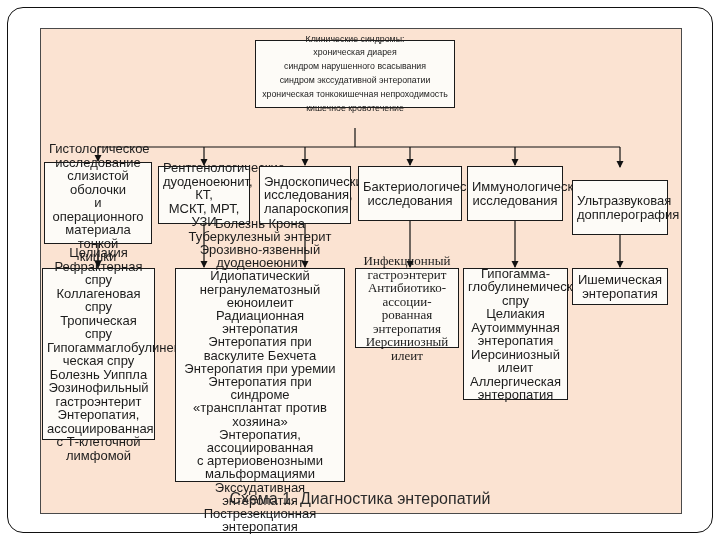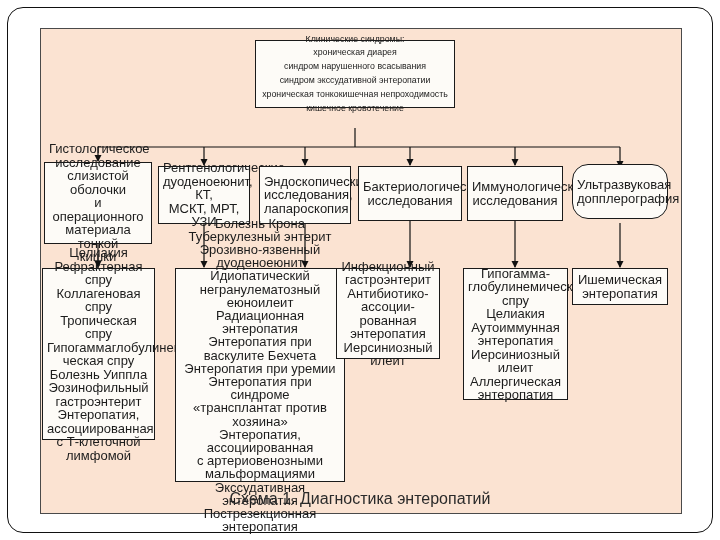--- a/index.html
+++ b/index.html
@@ -22,24 +22,24 @@
     color:#1c1c1c;text-align:center;box-sizing:border-box;padding:3px 4px;
   }
   .box span{white-space:pre-line;display:block;width:100%;}
   .txt{font-size:13px;line-height:13.5px;}
   .root{left:255px;top:40px;width:200px;height:68px;font-size:8.8px;line-height:13.8px;}
   .m1{left:44px; top:162px;width:108px;height:82px;}
   .m2{left:158px;top:166px;width:92px; height:58px;}
   .m3{left:259px;top:166px;width:92px; height:58px;}
   .m4{left:358px;top:166px;width:104px;height:55px;}
   .m5{left:467px;top:166px;width:96px; height:55px;}
-  .m6{left:572px;top:164px;width:96px; height:55px;border-radius:16px;}
+  .m6{left:572px;top:180px;width:96px; height:55px;}
   .d1{left:42px; top:268px;width:113px;height:172px;}
   .d2{left:175px;top:268px;width:170px;height:214px;line-height:13.2px;}
-  .d3{left:336px;top:268px;width:104px;height:91px;}
+  .d3{left:355px;top:268px;width:104px;height:80px;font-family:Liberation Serif, serif;}
   .d4{left:463px;top:268px;width:105px;height:132px;}
   .d5{left:572px;top:268px;width:96px; height:37px;}
   .caption{
     position:absolute;left:40px;top:490px;width:640px;text-align:center;
     font-size:16px;color:#2a2a2a;
   }
 </style>
 </head>
 <body>
 

